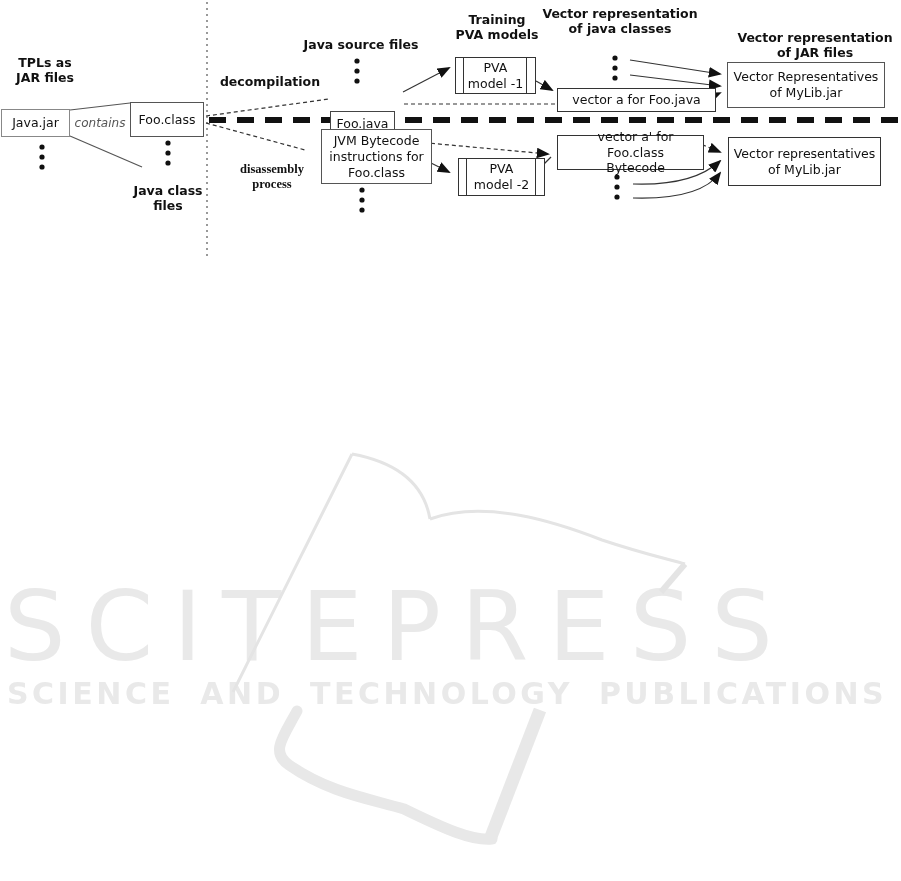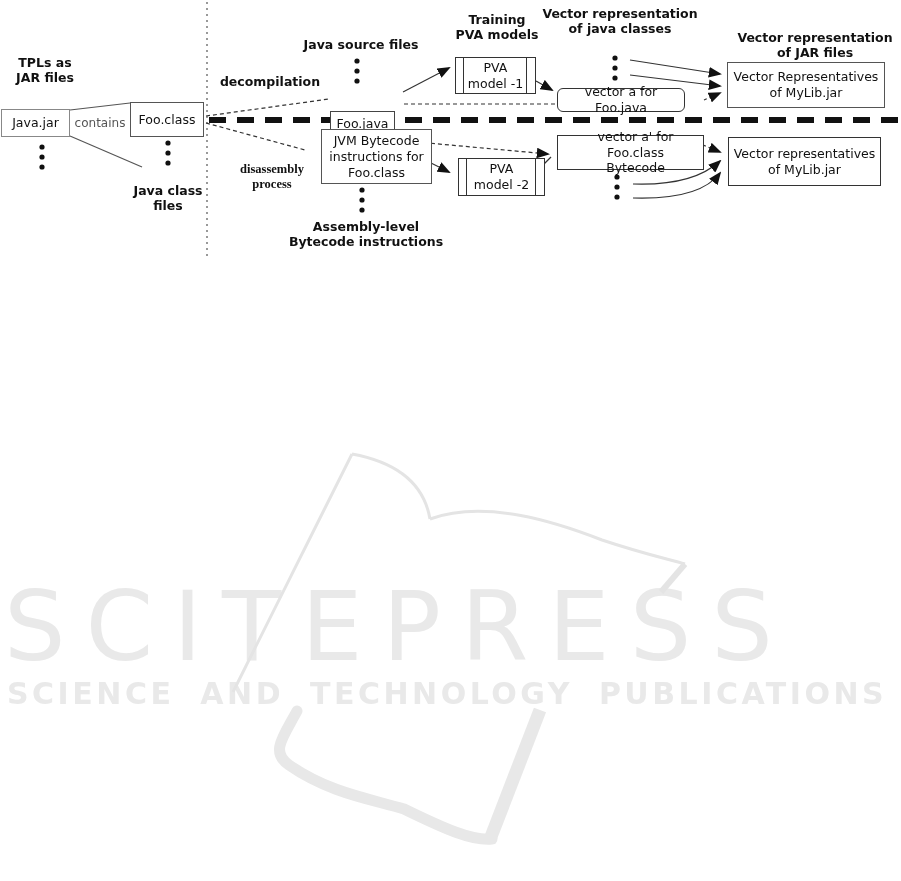--- a/index.html
+++ b/index.html
@@ -11,21 +11,21 @@
   .box{
     position:absolute;z-index:2;background:#ffffff;border:1px solid #444;
     display:flex;align-items:center;justify-content:center;text-align:center;
     font-size:12.5px;line-height:16px;white-space:pre-line;box-sizing:border-box;
   }
   .lbl{
     position:absolute;z-index:2;font-weight:bold;font-size:12.5px;line-height:15px;
     text-align:center;white-space:pre-line;
   }
   .plain-lbl{
-    position:absolute;z-index:2;font-size:12px;color:#555;text-align:center;white-space:nowrap;
+    position:absolute;z-index:2;font-size:12px;color:#555;text-align:center;white-space:nowrap;font-style:italic;
   }
   .pva-bar{position:absolute;top:0;bottom:0;width:0;border-left:1px solid #333;}
   .pva-bar.l{left:7px;}
   .pva-bar.r{right:8px;}
   .wm-title{
     position:absolute;z-index:0;left:4px;top:570px;
     font-size:97px;font-weight:normal;letter-spacing:20px;white-space:nowrap;
     color:#e9e9e9;
   }
   .wm-sub{
@@ -134,37 +134,35 @@
   <div class="lbl" style="left:437px;top:12px;width:120px;">Training
 PVA models</div>
   <div class="box" style="left:455px;top:57px;width:81px;height:37px;border-color:#333;">
     <div class="pva-bar l"></div>
     <div class="pva-bar r"></div>
     <span>PVA
 model -1</span>
   </div>
   <div class="lbl" style="left:535px;top:6px;width:170px;">Vector representation
 of java classes</div>
-  <div class="box" style="left:557px;top:88px;width:128px;height:24px;border-color:#333;border-radius:6px;">vector a for Foo.java</div>
+  <div class="box" style="left:557px;top:88px;width:159px;height:24px;border-color:#333;">vector a for Foo.java</div>
   <div class="lbl" style="left:730px;top:30px;width:170px;">Vector representation
 of JAR files</div>
   <div class="box" style="left:727px;top:62px;width:158px;height:46px;border-color:#555;">Vector Representatives
 of MyLib.jar</div>
 
   <div class="lbl" style="left:212px;top:162px;width:120px;font-family:Liberation Serif, serif;">disassembly
 process</div>
   <div class="box" style="left:321px;top:129px;width:111px;height:55px;border-color:#555;">JVM Bytecode
 instructions for
 Foo.class</div>
   <div class="box" style="left:458px;top:158px;width:87px;height:38px;border-color:#333;">
     <div class="pva-bar l"></div>
     <div class="pva-bar r"></div>
     <span>PVA
 model -2</span>
   </div>
   <div class="box" style="left:557px;top:135px;width:147px;height:35px;border-color:#333;line-height:15.5px;padding-left:10px;">vector a' for Foo.class
 Bytecode</div>
-  <div class="lbl" style="left:281px;top:219px;width:170px;">Assembly-level
-Bytecode instructions</div>
   <div class="box" style="left:728px;top:137px;width:153px;height:49px;border-color:#333;">Vector representatives
 of MyLib.jar</div>
 
 </div>
 
 </body></html>

